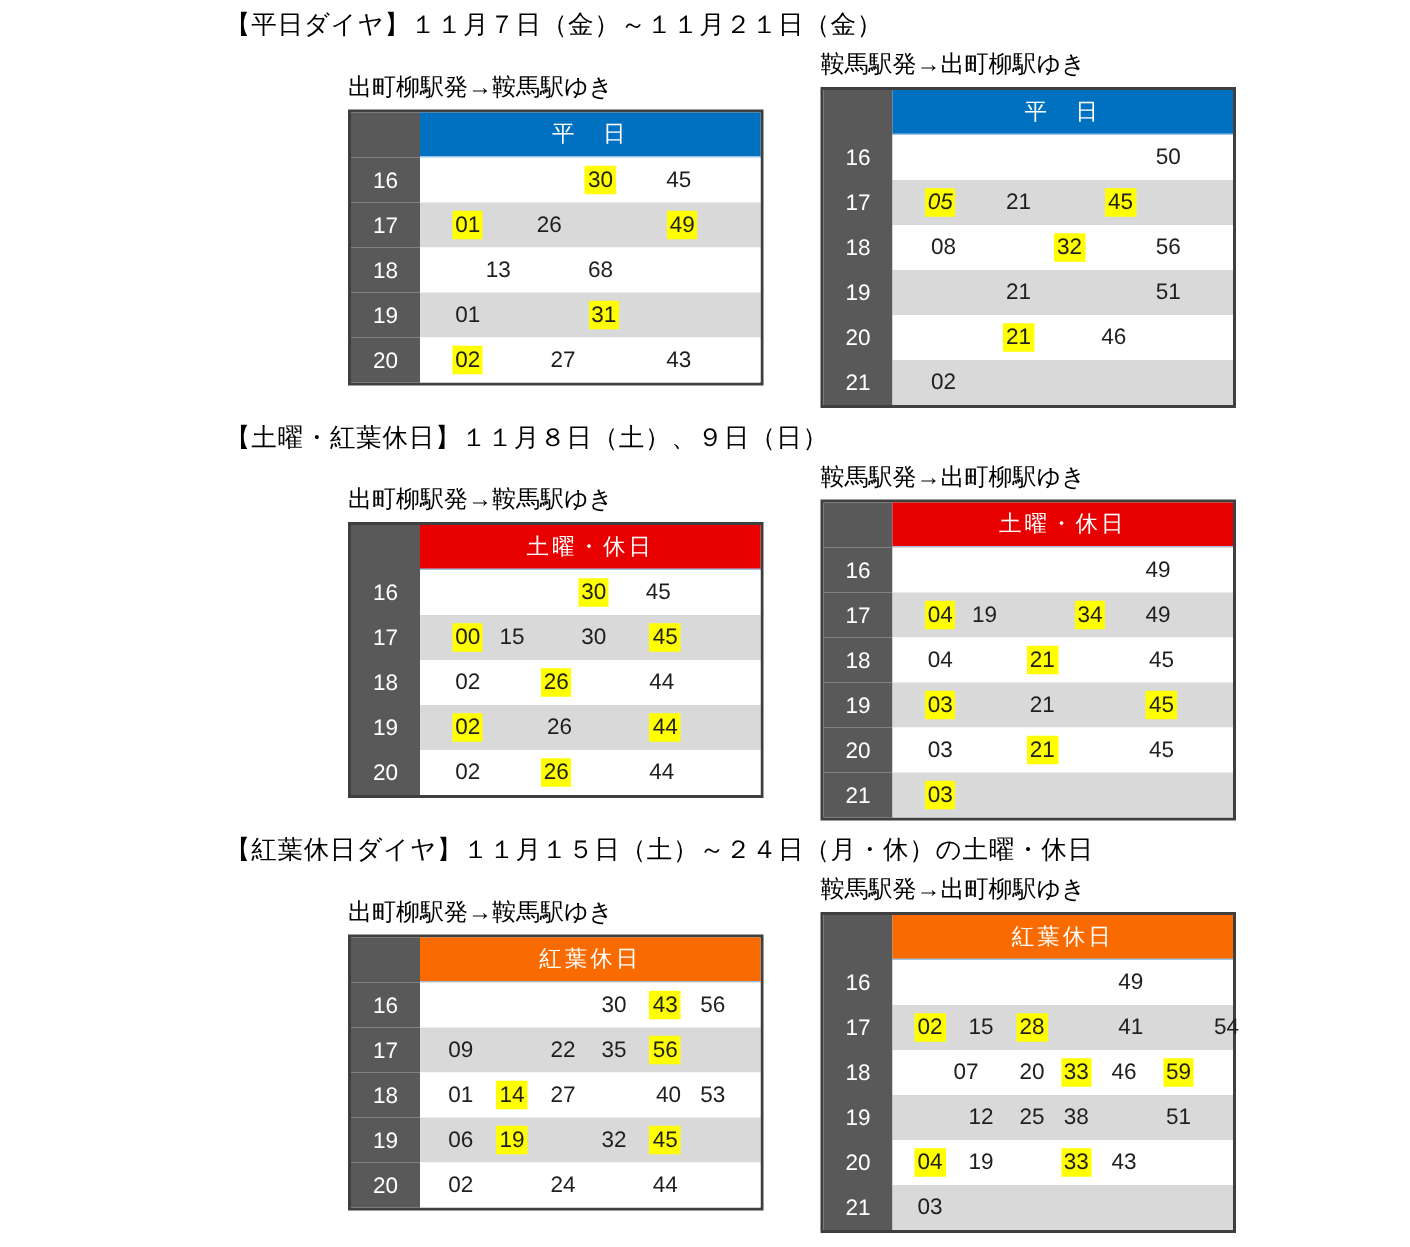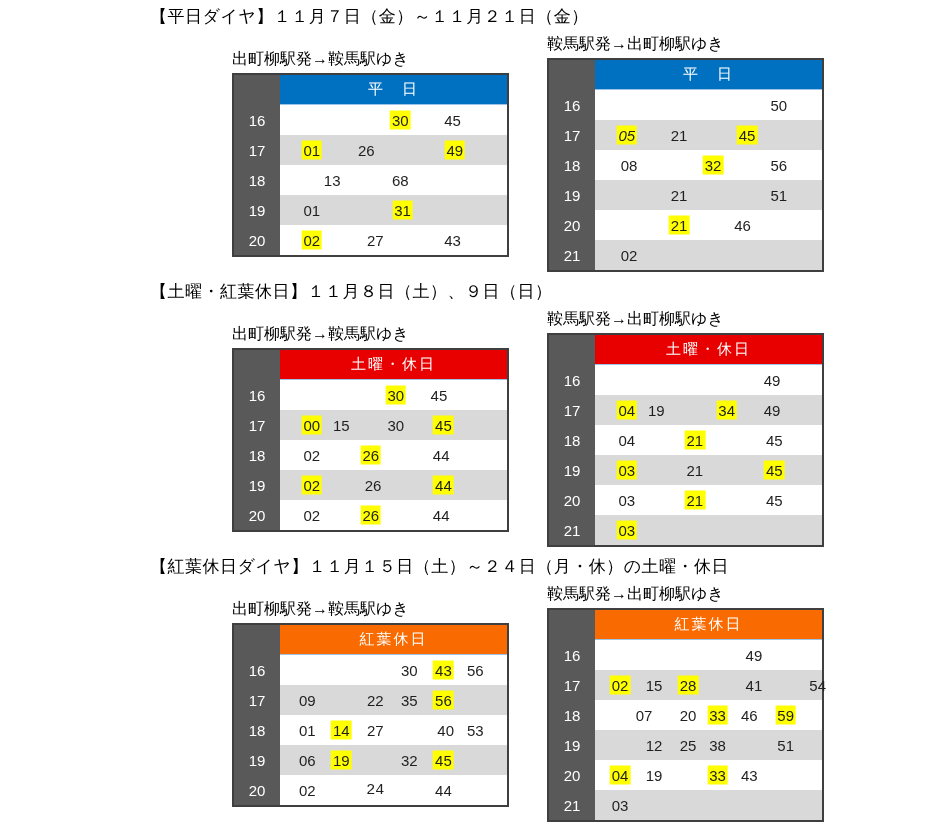--- a/index.html
+++ b/index.html
@@ -234,21 +234,21 @@
               <div class="cells">
                 <span class="time" style="left: 12%;">06</span>
                 <span class="time hl" style="left: 27%;">19</span>
                 <span class="time" style="left: 57%;">32</span>
                 <span class="time hl" style="left: 72%;">45</span>
               </div>
             </div><div class="trow">
               <div class="hcell">20</div>
               <div class="cells">
                 <span class="time" style="left: 12%;">02</span>
-                <span class="time" style="left: 42%; font-family: Liberation Mono, monospace;">24</span>
+                <span class="time" style="left: 42%;">24</span>
                 <span class="time" style="left: 72%;">44</span>
               </div>
             </div></div></div>
       <div><div class="dir-label">鞍馬駅発→出町柳駅ゆき</div><div class="ttable"><div class="trow head">
               <div class="hcell"></div>
               <div class="band" style="background: rgb(249, 107, 0);">紅葉休日</div>
             </div><div class="trow">
               <div class="hcell">16</div>
               <div class="cells">
                 <span class="time" style="left: 70%;">49</span>

